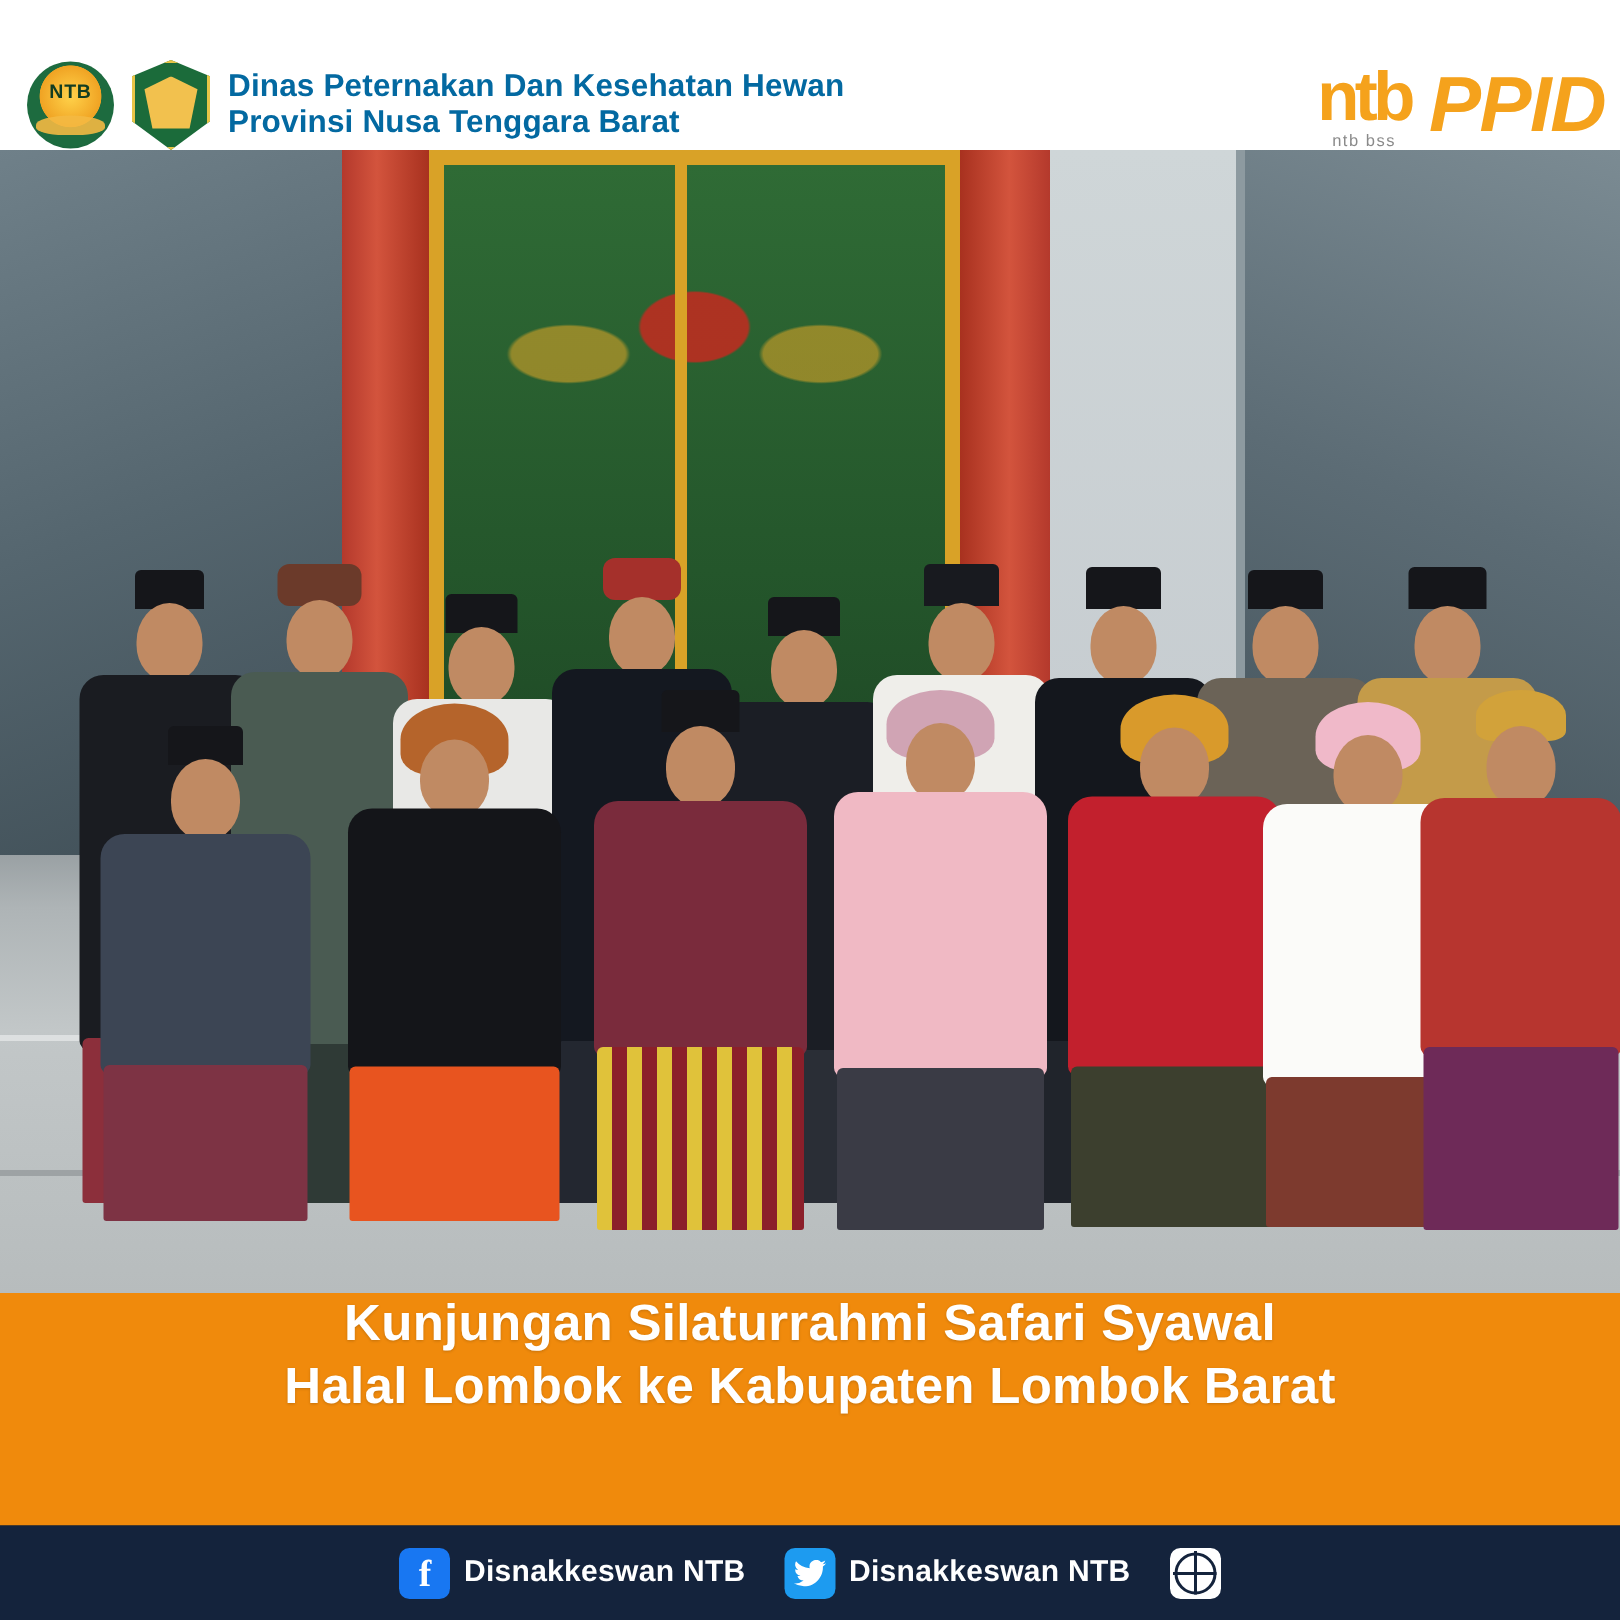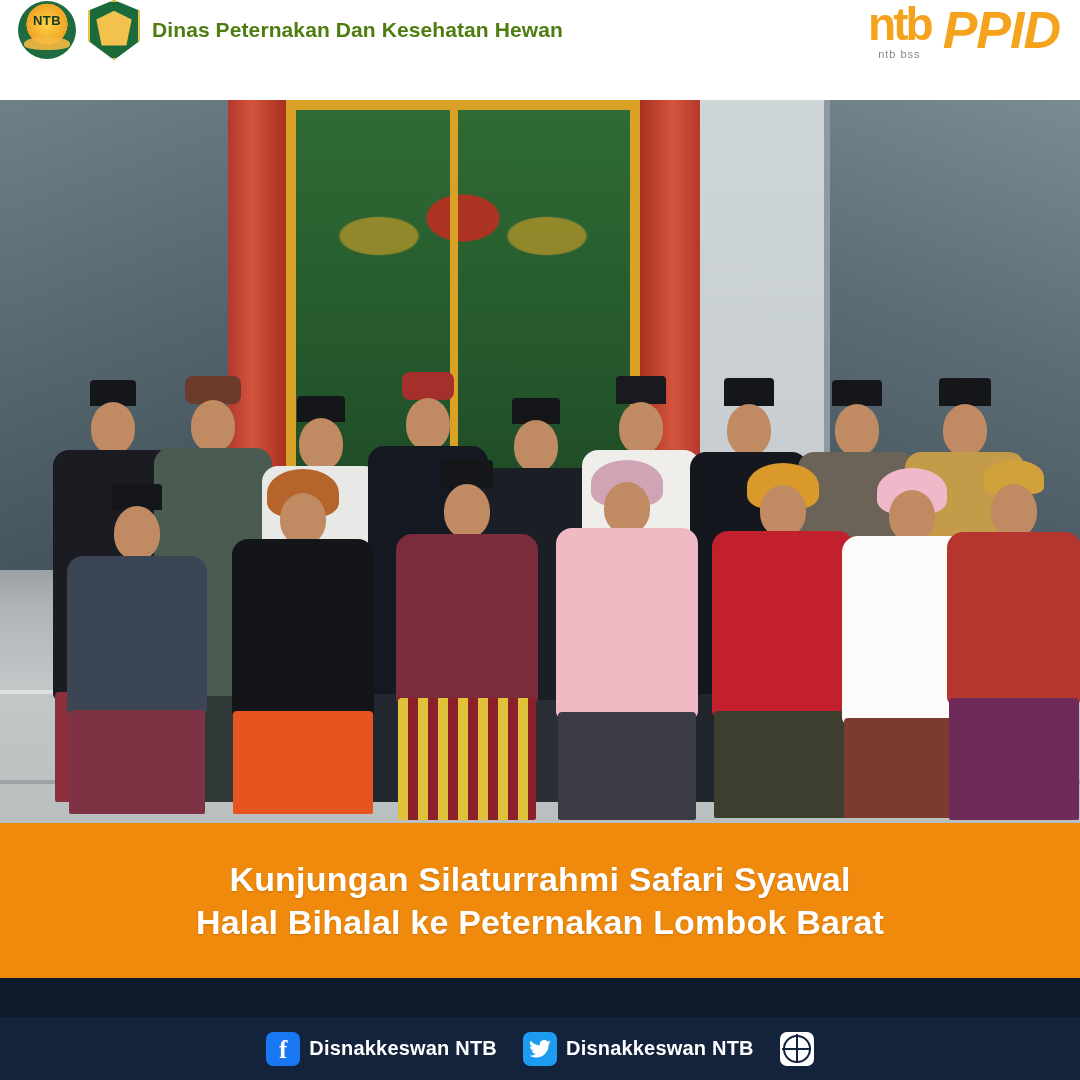--- a/index.html
+++ b/index.html
@@ -17,24 +17,24 @@
   }
 
   
   .header {
     position: absolute;
     top: 0; left: 0;
     width: 1080px;
     height: 100px;
     background: #ffffff;
     display: flex;
-    align-items: flex-start;
+    align-items: flex-end;
     justify-content: space-between;
     box-sizing: border-box;
-    padding: 0 20px 0 18px;
+    padding: 0 10px 0 18px;
     z-index: 5;
   }
   .header-left {
     display: flex;
     align-items: center;
     gap: 12px;
   }
   .logo-ntb {
     width: 58px;
     height: 58px;
@@ -89,21 +89,21 @@
     clip-path: polygon(50% 0%, 100% 25%, 85% 100%, 15% 100%, 0% 25%);
   }
   .header-title {
     line-height: 1.15;
   }
   .header-title .l1,
   .header-title .l2 {
     display: block;
     font-size: 21px;
     font-weight: bold;
-    color: #4d7c0f;
+    color: #0369a1;
     letter-spacing: .1px;
   }
   .header-right {
     display: flex;
     align-items: center;
     gap: 12px;
   }
   .ntb-bss {
     display: flex;
     flex-direction: column;
@@ -251,28 +251,27 @@
     position: absolute;
     left: 50%;
     transform: translateX(-50%);
     border-radius: 4px 4px 2px 2px;
   }
 
   
   .caption {
     position: absolute;
     left: 0;
-    top: 823px;
+    top: 862px;
     width: 1080px;
     height: 155px;
     background: #f08a0c;
     display: flex;
     flex-direction: column;
     align-items: center;
-    justify-content: center;
     gap: 2px;
     z-index: 5;
   }
   .caption .line {
     color: #ffffff;
     font-size: 34px;
     font-weight: bold;
     text-align: center;
     line-height: 1.18;
     letter-spacing: .2px;
@@ -375,20 +374,21 @@
     <div class="header-left">
       <div class="logo-ntb">
         <span class="logo-text">NTB</span>
       </div>
       <div class="logo-shield">
         <span class="shield-body"></span>
         <span class="shield-inner"></span>
       </div>
       <div class="header-title">
         <span class="l1">Dinas Peternakan Dan Kesehatan Hewan</span>
+        <span class="l2">Provinsi Nusa Tenggara Barat</span>
       </div>
     </div>
     <div class="header-right">
       <div class="ntb-bss">
         <span class="mark">ntb</span>
         <span class="sub">ntb bss</span>
       </div>
       <div class="ppid">PPID</div>
     </div>
   </div>
@@ -499,21 +499,21 @@
         <span class="cap" style="top:0px; width:60px; height:34px; background:#d2a23a; border-radius:50% 50% 20% 20%;"></span>
         <span class="head" style="top:24px; width:46px; height:54px;"></span>
         <span class="body" style="top:72px; width:134px; height:172px; background:#b7352f;"></span>
         <span class="skirt" style="top:238px; width:130px; height:122px; background:#6e2a58;"></span>
       </div>
     </div>
   </div>
 
   <div class="caption">
     <div class="line">Kunjungan Silaturrahmi Safari Syawal</div>
-    <div class="line">Halal Bihalal ke Peternakan Lombok Barat</div>
+    <div class="line">Halal Lombok ke Kabupaten Lombok Barat</div>
   </div>
 
   <div class="footer">
 
     <div class="social">
       <span class="ico ico-fb">
           <span class="f">f</span>
         </span>
       <span class="label">Disnakkeswan NTB</span>
     </div>

